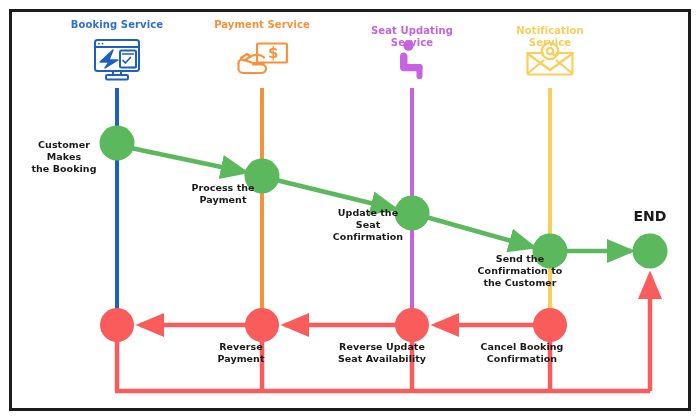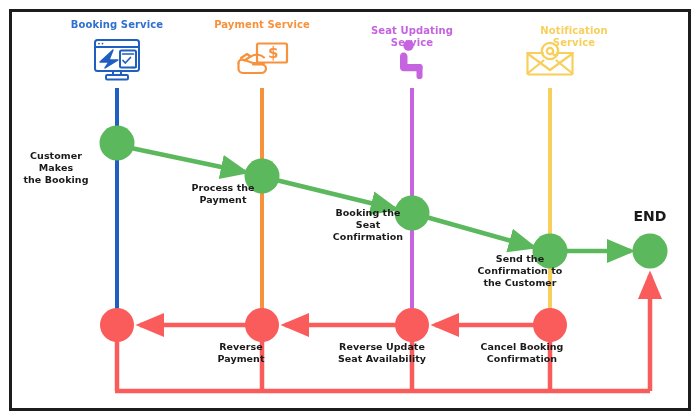--- a/index.html
+++ b/index.html
@@ -171,37 +171,37 @@
 
   <div class="lane-title" style="left:202px; top:19px; width:120px; color:#f7923c;">Payment Service</div>
 
   <div class="lane-title" style="left:57px; top:19px; width:120px; color:#2f6fd0;">Booking Service</div>
 
   <div class="lane-title" style="left:357px; top:25px; width:110px; color:#c563e0;">
     <span>Seat Updating</span><br>
     <span>Service</span>
   </div>
 
-  <div class="lane-title" style="left:519px; top:25px; width:110px; color:#f8cf5c;">
+  <div class="lane-title" style="left:495px; top:25px; width:110px; color:#f8cf5c;">
     <span>Notification</span><br>
     <span>Service</span>
   </div>
 
-  <div class="node-label" style="left:12px; top:150px; width:88px;">
+  <div class="node-label" style="left:12px; top:139px; width:88px;padding-left:8px;">
     <span>Customer Makes</span><br>
     <span>the Booking</span>
   </div>
 
   <div class="node-label" style="left:181px; top:182px; width:84px;text-align:center;">
     <span>Process the</span><br>
     <span>Payment</span>
   </div>
 
   <div class="node-label" style="left:326px; top:207px; width:84px;">
-    <span>Booking the</span><br>
+    <span>Update the</span><br>
     <span>Seat</span><br>
     <span>Confirmation</span>
   </div>
 
   <div class="node-label" style="left:466px; top:253px; width:108px;">
     <span>Send the</span><br>
     <span>Confirmation to</span><br>
     <span>the Customer</span>
   </div>
 

